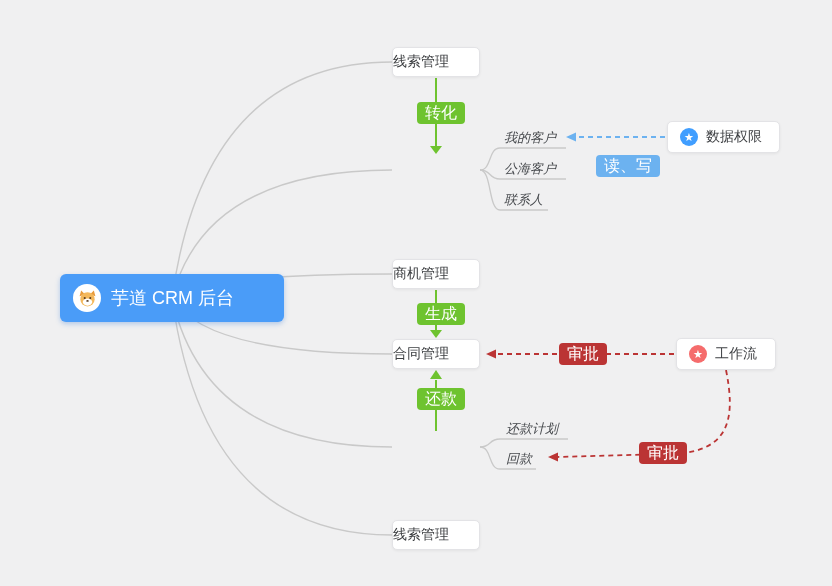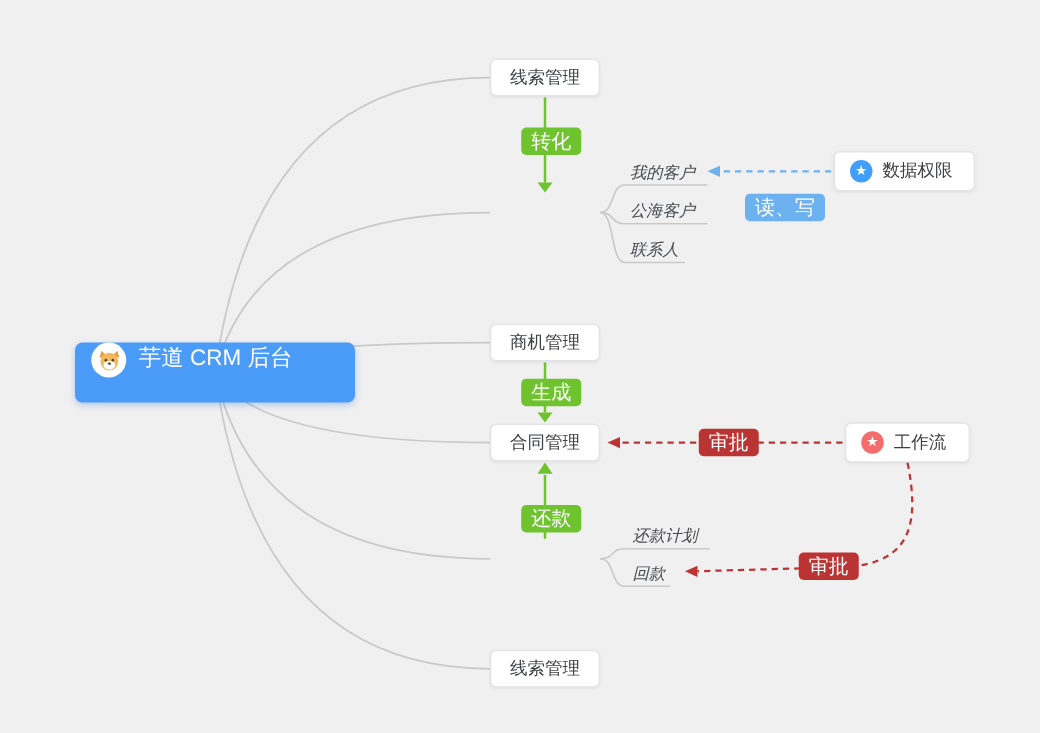--- a/index.html
+++ b/index.html
@@ -22,32 +22,32 @@
   .rline      { fill:none; stroke:var(--red,#bb3434); stroke-width:1.8; }
   .dashed     { stroke-dasharray:5 4; }
   .ghead      { fill:var(--green,#6ec32f); }
   .bhead      { fill:var(--light-blue,#6cb2f0); }
   .rhead      { fill:var(--red,#bb3434); }
 
   
   .topic {
     position:absolute; background:#fff;
     border:1px solid #e3e3e6; border-radius:5px;
-    display:flex; align-items:center; justify-content:center;
+    display:flex; align-items:center; justify-content:flex-start;
     font-size:14px; color:#3d3f42;
     box-shadow:0 1px 3px rgba(0,0,0,.06);
     white-space:nowrap;
   }
   .topic.icon-node { justify-content:flex-start; padding:0 12px; }
 
   .central {
     position:absolute; left:60px; top:274px; width:224px; height:48px;
     background:var(--central-blue,#4a9cf8); border-radius:6px;
     color:#fff; font-size:18px;
-    display:flex; gap:10px; padding:0 13px;
+    display:flex; align-items:center; gap:10px; padding:0 13px;
     box-shadow:0 2px 5px rgba(60,125,216,.35);
     white-space:nowrap;
   }
   .avatar {
     width:28px; height:28px; border-radius:50%; background:#fff;
     display:flex; align-items:center; justify-content:center; flex:0 0 auto;
   }
 
   .star {
     width:18px; height:18px; border-radius:50%;
@@ -151,18 +151,18 @@
 
   <div class="subtext" style="left:504px;top:129px">我的客户</div>
   <div class="subtext" style="left:504px;top:160px">公海客户</div>
   <div class="subtext" style="left:504px;top:191px">联系人</div>
 
   <div class="subtext" style="left:506px;top:420px">还款计划</div>
   <div class="subtext" style="left:506px;top:450px">回款</div>
 
   <div class="badge green" style="left:417px;top:102px">转化</div>
   <div class="badge green" style="left:417px;top:303px">生成</div>
-  <div class="badge green" style="left:417px;top:404px">还款</div>
+  <div class="badge green" style="left:417px;top:388px">还款</div>
   <div class="badge blue" style="left:596px;top:126px">读、写</div>
   <div class="badge red" style="left:559px;top:343px">审批</div>
   <div class="badge red" style="left:639px;top:442px">审批</div>
 
 </div>
 
 </body></html>

